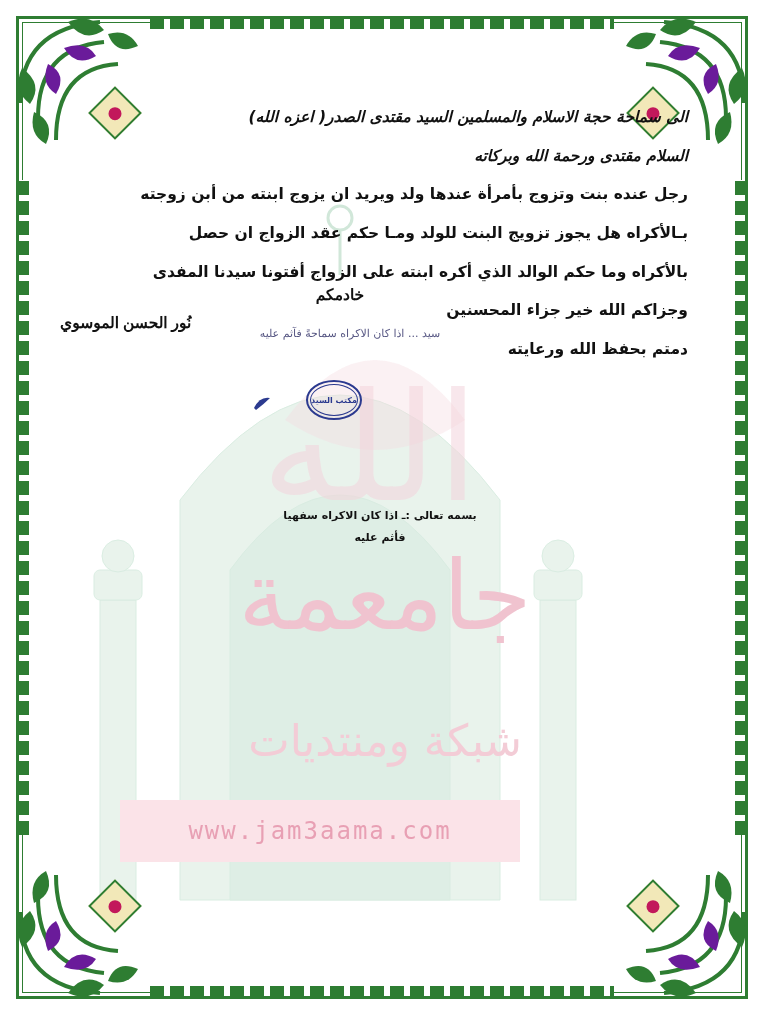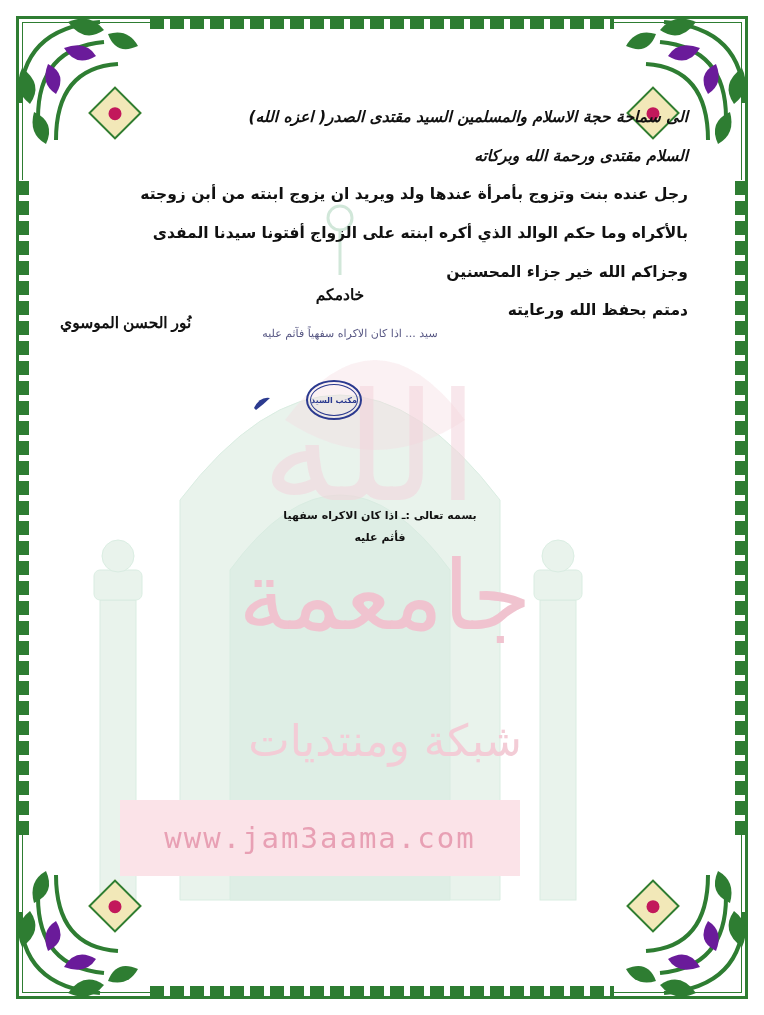--- a/index.html
+++ b/index.html
@@ -70,25 +70,25 @@
     width: 620px;
     height: 760px;
     pointer-events: none;
     opacity: 0.95;
   }
   .wm-url {
     position: absolute;
     left: 120px;
     top: 800px;
     width: 400px;
-    height: 76px;
+    height: 62px;
     background: #fbe3e8;
     color: #e8a0b4;
     font-family: "DejaVu Sans Mono", monospace;
-    font-size: 29px;
+    font-size: 24px;
     letter-spacing: 2px;
     display: flex;
     align-items: center;
     justify-content: center;
     pointer-events: none;
   }
   .wm-sub {
     position: absolute;
     left: 150px;
     top: 715px;
@@ -339,29 +339,30 @@
     </svg>
     <div class="dotbox" style="left:18px; top:30px;">
         <i></i>
       </div>
   </div>
 
   <div class="letter">
     <p class="l-head">الى سماحة حجة الاسلام والمسلمين السيد مقتدى الصدر( اعزه الله)</p>
     <p class="l-head">السلام مقتدى ورحمة الله وبركاته</p>
     <p>رجل عنده بنت وتزوج بأمرأة عندها ولد ويريد ان يزوج ابنته من أبن زوجته</p>
+    <p>بـالأكراه هل يجوز تزويج البنت للولد ومـا حكم عقد الزواج ان حصل</p>
     <p>بالأكراه وما حكم الوالد الذي أكره ابنته على الزواج أفتونا سيدنا المفدى</p>
     <p>وجزاكم الله خير جزاء المحسنين</p>
     <p>دمتم بحفظ الله ورعايته</p>
 
     <div class="sig-block" id="servant">خادمكم</div>
     <div class="sig-block" id="sender">نُور الحسن الموسوي</div>
   </div>
 
-  <div class="handwriting">سيد ... اذا كان الاكراه سفهياً فآثم عليه</div>
+  <div class="handwriting">سيد ... اذا كان الاكراه سماحةً فآثم عليه</div>
 
   <div class="ink-mark">
     <svg width="22" height="22" viewBox="0 0 22 22" xmlns="http://www.w3.org/2000/svg">
       <path d="M2 16 q6 -12 16 -10 q-6 6 -14 12 z" fill="#2b3a8f"></path>
     </svg>
   </div>
 
   <div class="seal">
     <div class="ring"></div>
     <div class="ring2"></div>

